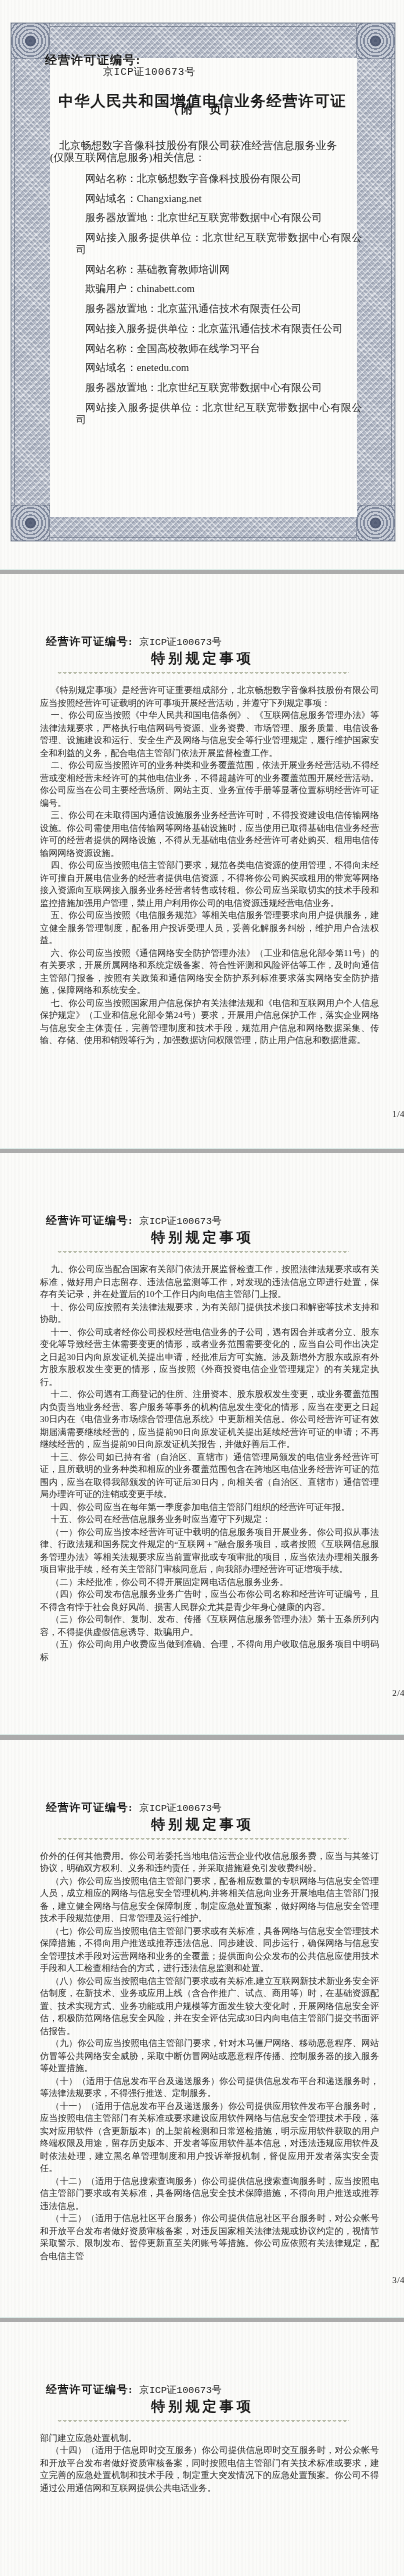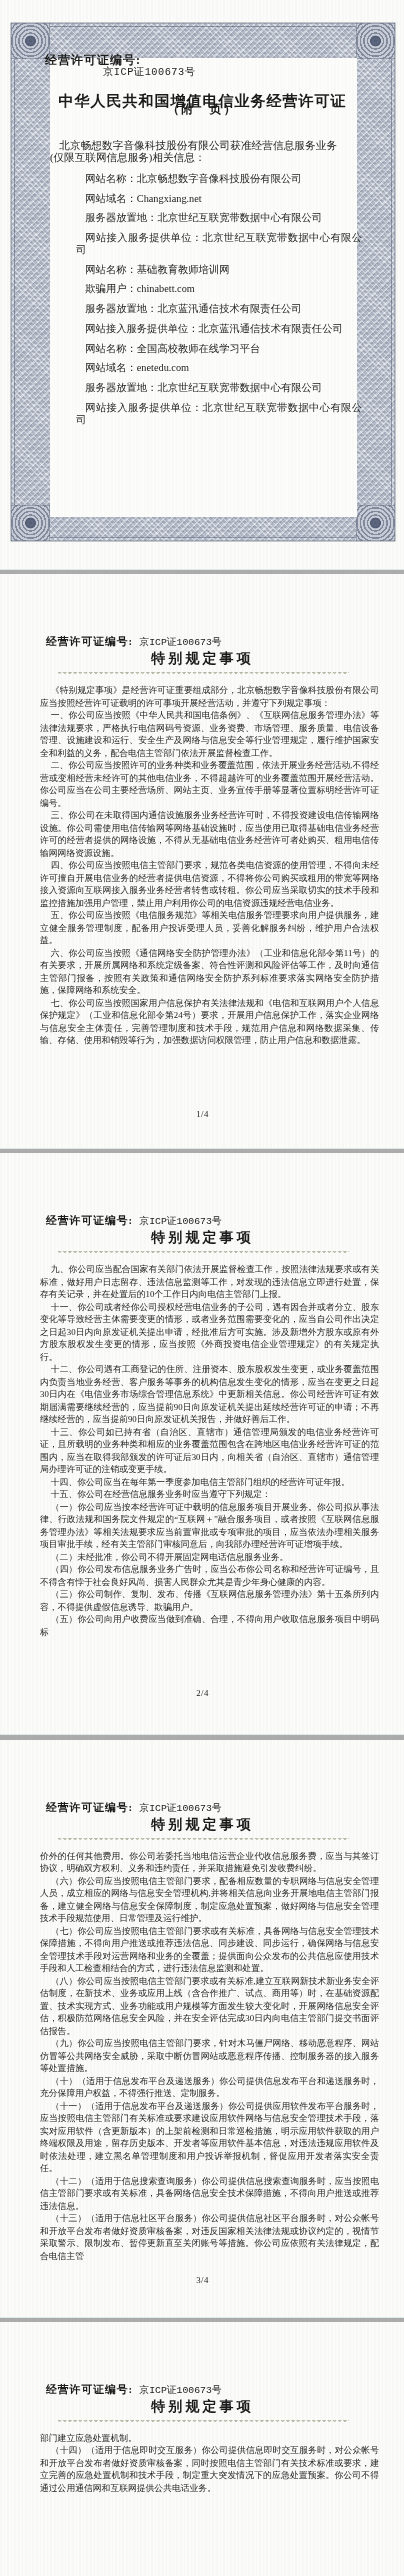--- a/index.html
+++ b/index.html
@@ -69,21 +69,21 @@
     position:absolute;left:57px;top:98px;width:292px;height:4.1px;
     background:
       linear-gradient(135deg, #a8ad97 25%, transparent 25%) -2.6px 0,
       linear-gradient(225deg, #a8ad97 25%, transparent 25%) -2.6px 0;
     background-size:5.2px 4.1px;background-repeat:repeat-x;
     opacity:0.85;
   }
   .prov-body{position:absolute;left:40px;top:110px;width:339px;}
   .prov-body p{font-size:8.8px;line-height:12.5px;margin:0;text-indent:10.8px;text-align:justify;text-align-last:left;}
   .prov-body p.cont{text-indent:0;}
-  .page-no{position:absolute;left:0;top:535px;width:100%;text-align:center;font-size:8.8px;letter-spacing:0.5px;}
+  .page-no{position:absolute;left:0;top:535px;width:100%;text-align:right;font-size:8.8px;letter-spacing:0.5px;}
   .page-prov-1{height:574px;}
   .page-prov-2{height:581px;}
   .page-prov-3{height:577px;}
   .page-prov-4{height:551px;}
 </style>
 </head>
 <body>
 
 <section class="page page-cert">
   <div class="cert-frame">
@@ -142,20 +142,21 @@
 
 <section class="page page-prov page-prov-2">
   <div class="prov-header">
     <span class="lic-label">经营许可证编号:</span>
     <span class="lic-no">京ICP证100673号</span>
   </div>
   <h2 class="prov-title">特别规定事项</h2>
   <div class="zigzag"></div>
   <div class="prov-body">
       <p>九、你公司应当配合国家有关部门依法开展监督检查工作，按照法律法规要求或有关标准，做好用户日志留存、违法信息监测等工作，对发现的违法信息立即进行处置，保存有关记录，并在处置后的10个工作日内向电信主管部门上报。</p>
+      <p>十、你公司应按照有关法律法规要求，为有关部门提供技术接口和解密等技术支持和协助。</p>
       <p>十一、你公司或者经你公司授权经营电信业务的子公司，遇有因合并或者分立、股东变化等导致经营主体需要变更的情形，或者业务范围需要变化的，应当自公司作出决定之日起30日内向原发证机关提出申请，经批准后方可实施。涉及新增外方股东或原有外方股东股权发生变更的情形，应当按照《外商投资电信企业管理规定》的有关规定执行。</p>
       <p>十二、你公司遇有工商登记的住所、注册资本、股东股权发生变更，或业务覆盖范围内负责当地业务经营、客户服务等事务的机构信息发生变化的情形，应当在变更之日起30日内在《电信业务市场综合管理信息系统》中更新相关信息。你公司经营许可证有效期届满需要继续经营的，应当提前90日向原发证机关提出延续经营许可证的申请；不再继续经营的，应当提前90日向原发证机关报告，并做好善后工作。</p>
       <p>十三、你公司如已持有省（自治区、直辖市）通信管理局颁发的电信业务经营许可证，且所载明的业务种类和相应的业务覆盖范围包含在跨地区电信业务经营许可证的范围内，应当在取得我部颁发的许可证后30日内，向相关省（自治区、直辖市）通信管理局办理许可证的注销或变更手续。</p>
       <p>十四、你公司应当在每年第一季度参加电信主管部门组织的经营许可证年报。</p>
       <p>十五、你公司在经营信息服务业务时应当遵守下列规定：</p>
       <p>（一）你公司应当按本经营许可证中载明的信息服务项目开展业务。你公司拟从事法律、行政法规和国务院文件规定的“互联网＋”融合服务项目，或者按照《互联网信息服务管理办法》等相关法规要求应当前置审批或专项审批的项目，应当依法办理相关服务项目审批手续，经有关主管部门审核同意后，向我部办理经营许可证增项手续。</p>
       <p>（二）未经批准，你公司不得开展固定网电话信息服务业务。</p>
       <p>（四）你公司发布信息服务业务广告时，应当公布你公司名称和经营许可证编号，且不得含有悖于社会良好风尚、损害人民群众尤其是青少年身心健康的内容。</p>
       <p>（三）你公司制作、复制、发布、传播《互联网信息服务管理办法》第十五条所列内容，不得提供虚假信息诱导、欺骗用户。</p>
       <p>（五）你公司向用户收费应当做到准确、合理，不得向用户收取信息服务项目中明码标</p>
@@ -171,21 +172,21 @@
     <span class="lic-no">京ICP证100673号</span>
   </div>
   <h2 class="prov-title">特别规定事项</h2>
   <div class="zigzag"></div>
   <div class="prov-body">
       <p class="cont">价外的任何其他费用。你公司若委托当地电信运营企业代收信息服务费，应当与其签订协议，明确双方权利、义务和违约责任，并采取措施避免引发收费纠纷。</p>
       <p>（六）你公司应当按照电信主管部门要求，配备相应数量的专职网络与信息安全管理人员，成立相应的网络与信息安全管理机构,并将相关信息向业务开展地电信主管部门报备，建立健全网络与信息安全保障制度，制定应急处置预案，做好网络与信息安全管理技术手段规范使用、日常管理及运行维护。</p>
       <p>（七）你公司应当按照电信主管部门要求或有关标准，具备网络与信息安全管理技术保障措施，不得向用户推送或推荐违法信息、同步建设、同步运行，确保网络与信息安全管理技术手段对运营网络和业务的全覆盖；提供面向公众发布的公共信息应使用技术手段和人工检查相结合的方式，进行违法信息监测和处置。</p>
       <p>（八）你公司应当按照电信主管部门要求或有关标准,建立互联网新技术新业务安全评估制度，在新技术、业务或应用上线（含合作推广、试点、商用等）时，在基础资源配置、技术实现方式、业务功能或用户规模等方面发生较大变化时，开展网络信息安全评估，积极防范网络信息安全风险，并在安全评估完成30日内向电信主管部门提交书面评估报告。</p>
       <p>（九）你公司应当按照电信主管部门要求，针对木马僵尸网络、移动恶意程序、网站仿冒等公共网络安全威胁，采取中断仿冒网站或恶意程序传播、控制服务器的接入服务等处置措施。</p>
-      <p>（十）（适用于信息发布平台及递送服务）你公司提供信息发布平台和递送服务时，充分保障用户权益，不得强行推送、定制服务。</p>
+      <p>（十）（适用于信息发布平台及递送服务）你公司提供信息发布平台和递送服务时，等法律法规要求，不得强行推送、定制服务。</p>
       <p>（十一）（适用于信息发布平台及递送服务）你公司提供应用软件发布平台服务时，应当按照电信主管部门有关标准或要求建设应用软件网络与信息安全管理技术手段，落实对应用软件（含更新版本）的上架前检测和日常巡检措施，明示应用软件获取的用户终端权限及用途，留存历史版本、开发者等应用软件基本信息，对违法违规应用软件及时依法处理，建立黑名单管理制度和用户投诉举报机制，督促应用开发者落实安全责任。</p>
       <p>（十二）（适用于信息搜索查询服务）你公司提供信息搜索查询服务时，应当按照电信主管部门要求或有关标准，具备网络信息安全技术保障措施，不得向用户推送或推荐违法信息。</p>
       <p>（十三）（适用于信息社区平台服务）你公司提供信息社区平台服务时，对公众帐号和开放平台发布者做好资质审核备案，对违反国家相关法律法规或协议约定的，视情节采取警示、限制发布、暂停更新直至关闭账号等措施。你公司应依照有关法律规定，配合电信主管</p>
     </div>
   <div class="page-no">3/4</div>
 </section>
 
 <div class="sep"></div>
 
 <section class="page page-prov page-prov-4">

